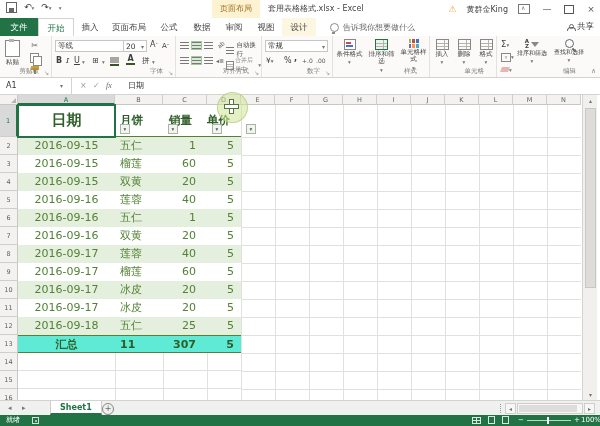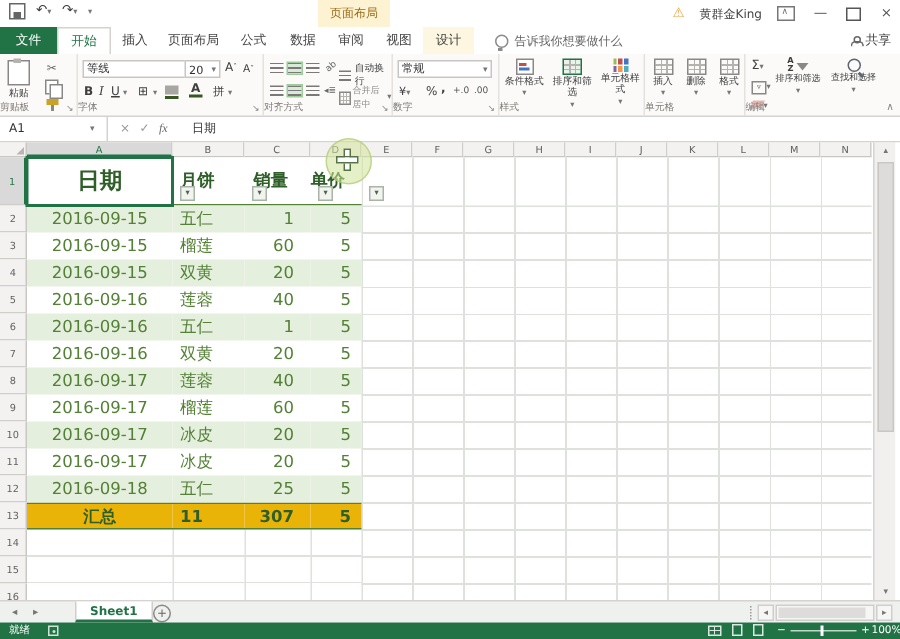--- a/index.html
+++ b/index.html
@@ -31,21 +31,21 @@
   .tellme{position:absolute;left:330px;top:0;height:18px;display:flex;align-items:center;gap:4px;color:#666;font-size:8px;}
   .bulb{width:7px;height:7px;border:1px solid #8b8b8b;border-radius:50%;position:relative;}
   .bulb::after{content:"";position:absolute;left:1px;bottom:-3px;width:3px;height:2px;background:#8b8b8b;}
   .share{position:absolute;right:6px;top:0;height:18px;display:flex;align-items:center;gap:3px;font-size:8.5px;color:#444;}
   .person{width:7px;height:7px;position:relative;}
   .person::before{content:"";position:absolute;left:2px;top:0;width:3px;height:3px;border:1px solid #666;border-radius:50%;}
   .person::after{content:"";position:absolute;left:0;bottom:0;width:7px;height:3px;border:1px solid #666;border-bottom:none;border-radius:4px 4px 0 0;}
   
   .ribbon{position:absolute;left:0;top:36px;width:600px;height:42px;background:#fbfaf9;border-bottom:1px solid #d5d2cf;box-sizing:border-box;}
   .rgroup{position:absolute;top:0;height:41px;border-right:1px solid #e4e1de;box-sizing:border-box;}
-  .glabel{position:absolute;bottom:1px;left:0;right:0;text-align:left;font-size:6.5px;color:#7f7b77;}
+  .glabel{position:absolute;bottom:1px;left:0;right:12px;text-align:right;font-size:6.5px;color:#7f7b77;}
   .launcher{position:absolute;bottom:1px;right:2px;font-size:6px;color:#8a8886;}
   .combo{background:#fff;border:1px solid #c8c6c4;height:12px;display:flex;align-items:center;
          font-size:7.5px;color:#333;padding:0 2px;box-sizing:border-box;}
   .combo .dd{margin-left:auto;font-size:6px;color:#777;}
   .mini{font-size:8px;color:#3f3f3f;line-height:10px;}
   .dd6{font-size:5.5px;color:#777;}
   .clip-ic{width:13px;height:15px;border:1px solid #8a8886;background:#fff;position:relative;}
   .clip-ic::after{content:"";position:absolute;left:3px;top:-2px;width:5px;height:3px;background:#b5b3b0;}
   .copy-ic{width:7px;height:8px;border:1px solid #8a8886;position:relative;background:#fff;}
   .copy-ic::after{content:"";position:absolute;left:2px;top:2px;width:7px;height:8px;border:1px solid #8a8886;background:#fff;}
@@ -107,21 +107,21 @@
   
   .xl-table{position:absolute;left:18px;top:105px;width:223px;}
   .trow{display:flex;height:18px;}
   .tc{box-sizing:border-box;font-size:11px;line-height:18px;color:#538135;overflow:hidden;white-space:nowrap;}
   .band .tc{background:#e5efde;}
   .thead{height:32px;border-bottom:1px solid #538135;box-sizing:border-box;}
   .thead .tc{line-height:31px;color:#2f5f28;font-weight:bold;background:#fff;position:relative;}
   .thead .tc.hA{font-size:15px;}
   .thead .tc{font-size:11.5px;}
   .total{border-top:1px solid #538135;border-bottom:1px solid #538135;box-sizing:border-box;height:18px;}
-  .total .tc{font-weight:bold;color:#2f5f28;background:#eab308;}
+  .total .tc{font-weight:bold;color:#2f5f28;background:#5eead4;}
   .a-c{text-align:center;} .a-l{text-align:left;padding-left:5px;} 
   .a-rc{text-align:right;padding-right:11px;} .a-rd{text-align:right;padding-right:7px;}
   .filterbtn{position:absolute;right:2px;bottom:3px;width:10px;height:10px;background:#f2f4f0;border:1px solid #a9b4a9;
       box-sizing:border-box;font-size:5.5px;line-height:8px;text-align:center;color:#55624f;font-weight:normal;}
   .selbox{position:absolute;left:17px;top:104px;width:99px;height:34px;border:2px solid #217346;box-sizing:border-box;z-index:6;}
   
   .vsb{position:absolute;left:582px;top:95px;width:15px;height:305px;background:#f1f0ef;border-left:1px solid #d5d2cf;box-sizing:border-box;}
   .vsb .arr{position:absolute;left:0;width:15px;height:11px;text-align:center;font-size:6px;color:#787672;line-height:11px;}
   .vthumb{position:absolute;left:2px;top:13px;width:11px;height:180px;background:#dedcda;border:1px solid #c9c7c4;box-sizing:border-box;}
   .rightedge{position:absolute;left:597px;top:95px;width:3px;height:305px;background:#fff;}
@@ -164,20 +164,21 @@
 <div class="app">
 
   <div class="titlebar">
     <div class="qat">
       <span class="save-ic"></span>
       <span class="uglyph">↶<span class="dd6">▾</span></span>
       <span class="uglyph">↷<span class="dd6">▾</span></span>
       <span class="dd6">▾</span>
     </div>
     <div class="ctx-tab">页面布局</div>
+    <div class="wtitle">套用表格格式.xlsx - Excel</div>
     <div class="tb-right">
       <span class="warn">⚠</span>
       <span class="user">黄群金King</span>
       <span class="ribopt"></span>
       <span class="winbtn">—</span>
       <span class="maxbox"></span>
       <span class="winbtn">×</span>
     </div>
   </div>
 

